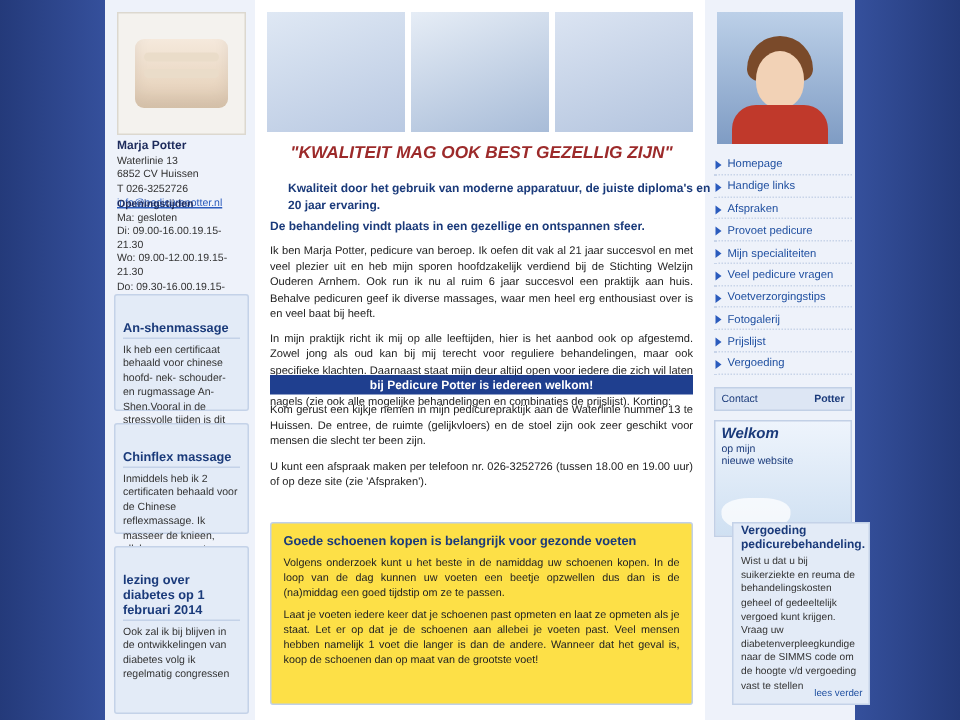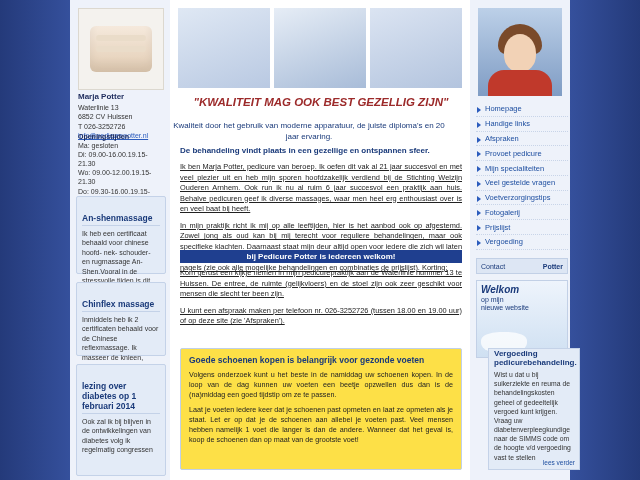--- a/index.html
+++ b/index.html
@@ -42,23 +42,23 @@
   
   .panel{position:absolute;left:76px;width:90px;background:#e3ebf7;border:1px solid #c4d2e8;border-radius:2px;padding:16px 5px;box-sizing:border-box;}
   .panel h3{margin:0 0 3px 0;font-size:8.5px;color:#1a3a7a;font-weight:bold;border-bottom:1px solid #c4d2e8;padding-bottom:2px;}
   .panel p{margin:0;font-size:7px;line-height:1.35;color:#333;}
   #panel-anshen{top:196px;height:78px;}
   #panel-chinflex{top:282px;height:74px;}
   #panel-lezing{top:364px;height:112px;}
 
   
   .mid-title{position:absolute;left:180px;top:96px;width:282px;text-align:center;font-size:11.5px;font-weight:bold;color:#9c2a2a;font-style:italic;}
-  .mid-sub{position:absolute;left:168px;top:120px;width:282px;font-size:8px;font-weight:normal;color:#1a3a7a;line-height:1.4;text-align:center;}
+  .mid-sub{position:absolute;left:192px;top:120px;width:282px;font-size:8px;font-weight:bold;color:#1a3a7a;line-height:1.4;}
   .mid-sub2{position:absolute;left:180px;top:146px;width:282px;font-size:8px;font-weight:bold;color:#1a3a7a;}
-  .mid-body{position:absolute;left:180px;top:162px;width:282px;font-size:7.4px;line-height:1.42;color:#222;text-align:justify;text-decoration:underline;}
+  .mid-body{position:absolute;left:180px;top:162px;width:282px;font-size:7.4px;line-height:1.42;color:#222;text-align:justify;}
   .mid-body p{margin:0 0 6px 0;}
 
   
   .strip{position:absolute;left:180px;top:250px;width:282px;height:13px;background:#1f3f8f;color:#fff;font-size:8px;font-weight:bold;display:flex;align-items:center;justify-content:center;}
 
   
   .infobox{position:absolute;left:180px;top:348px;width:282px;height:122px;background:#fde047;border:1px solid #c0d0e8;border-radius:2px;box-sizing:border-box;padding:6px 8px;}
   .infobox h4{margin:0 0 5px 0;font-size:8.5px;color:#1a3a7a;}
   .infobox p{margin:0 0 5px 0;font-size:7.2px;line-height:1.4;color:#222;text-align:justify;}
 
@@ -161,21 +161,21 @@
     <div class="face"></div>
     <div class="shirt"></div>
   </div>
 
   <div class="navlist">
     <a href="#">Homepage</a>
     <a href="#">Handige links</a>
     <a href="#">Afspraken</a>
     <a href="#">Provoet pedicure</a>
     <a href="#">Mijn specialiteiten</a>
-    <a href="#">Veel gestelde vragen</a>
+    <a href="#">Veel pedicure vragen</a>
     <a href="#">Voetverzorgingstips</a>
     <a href="#">Fotogalerij</a>
     <a href="#">Prijslijst</a>
     <a href="#">Vergoeding</a>
   </div>
 
   <div class="contactbar">
     <span>Contact</span>
     <span class="pcbadge">Potter</span>
   </div>

